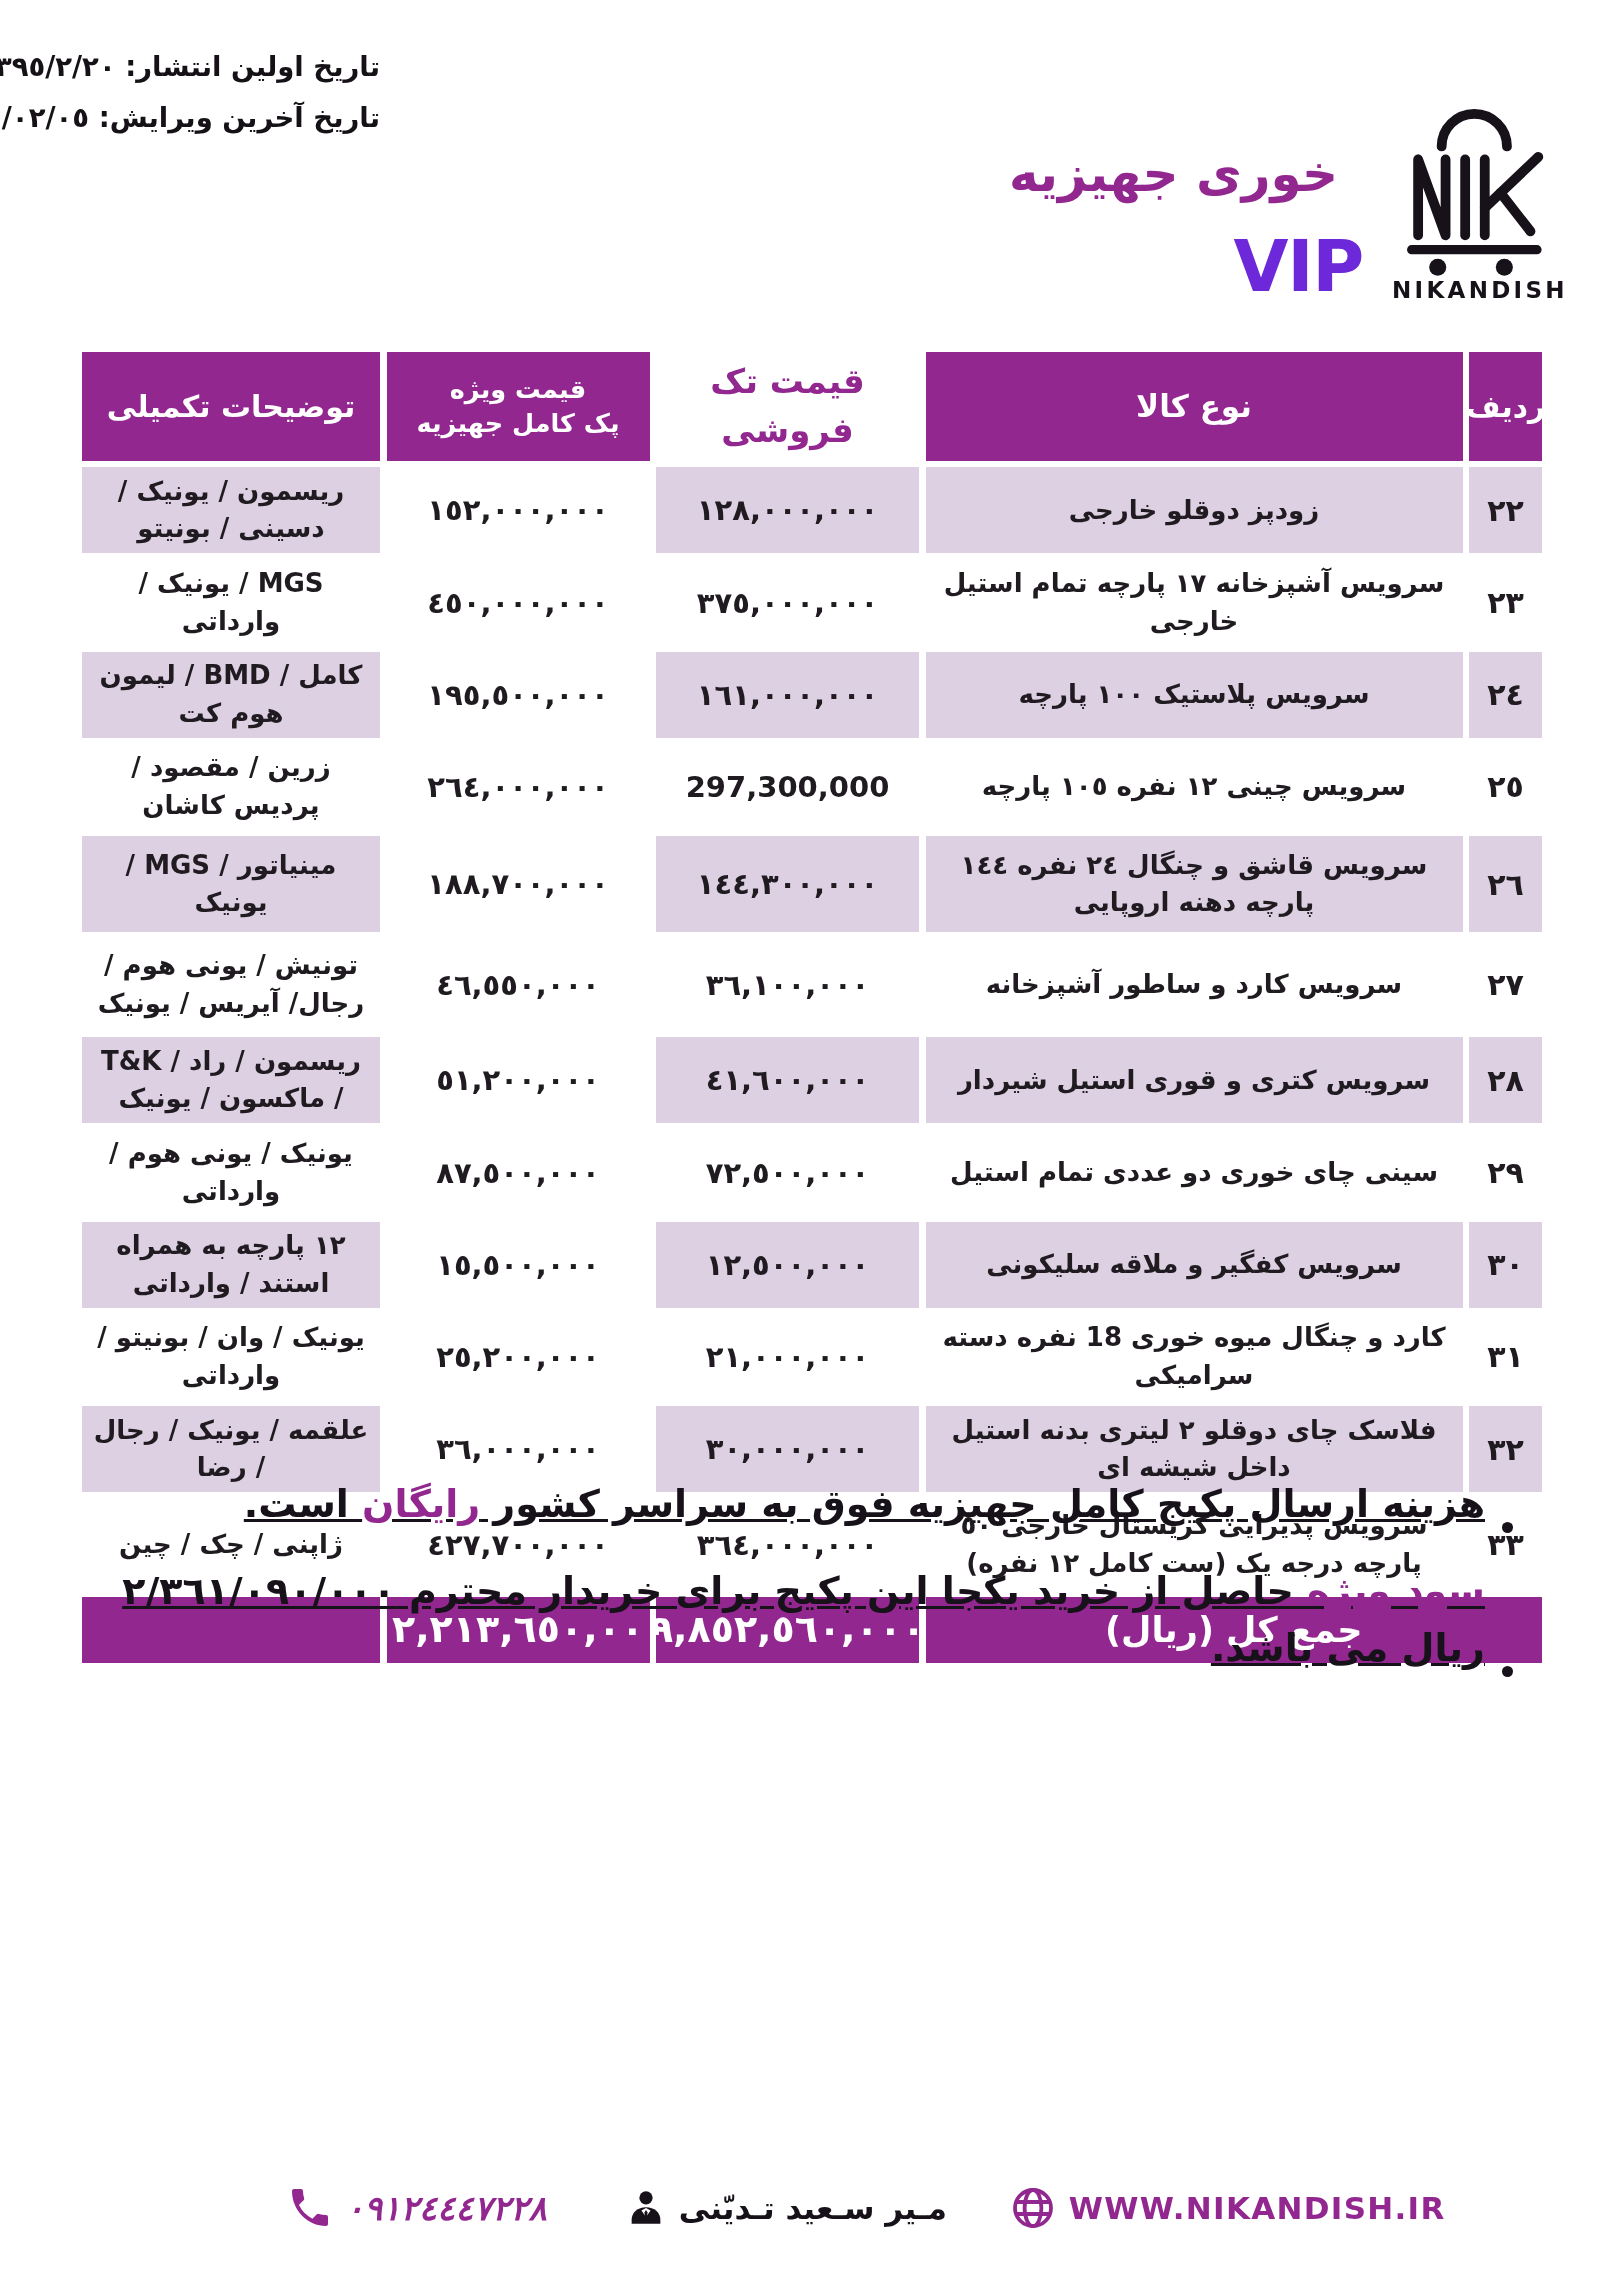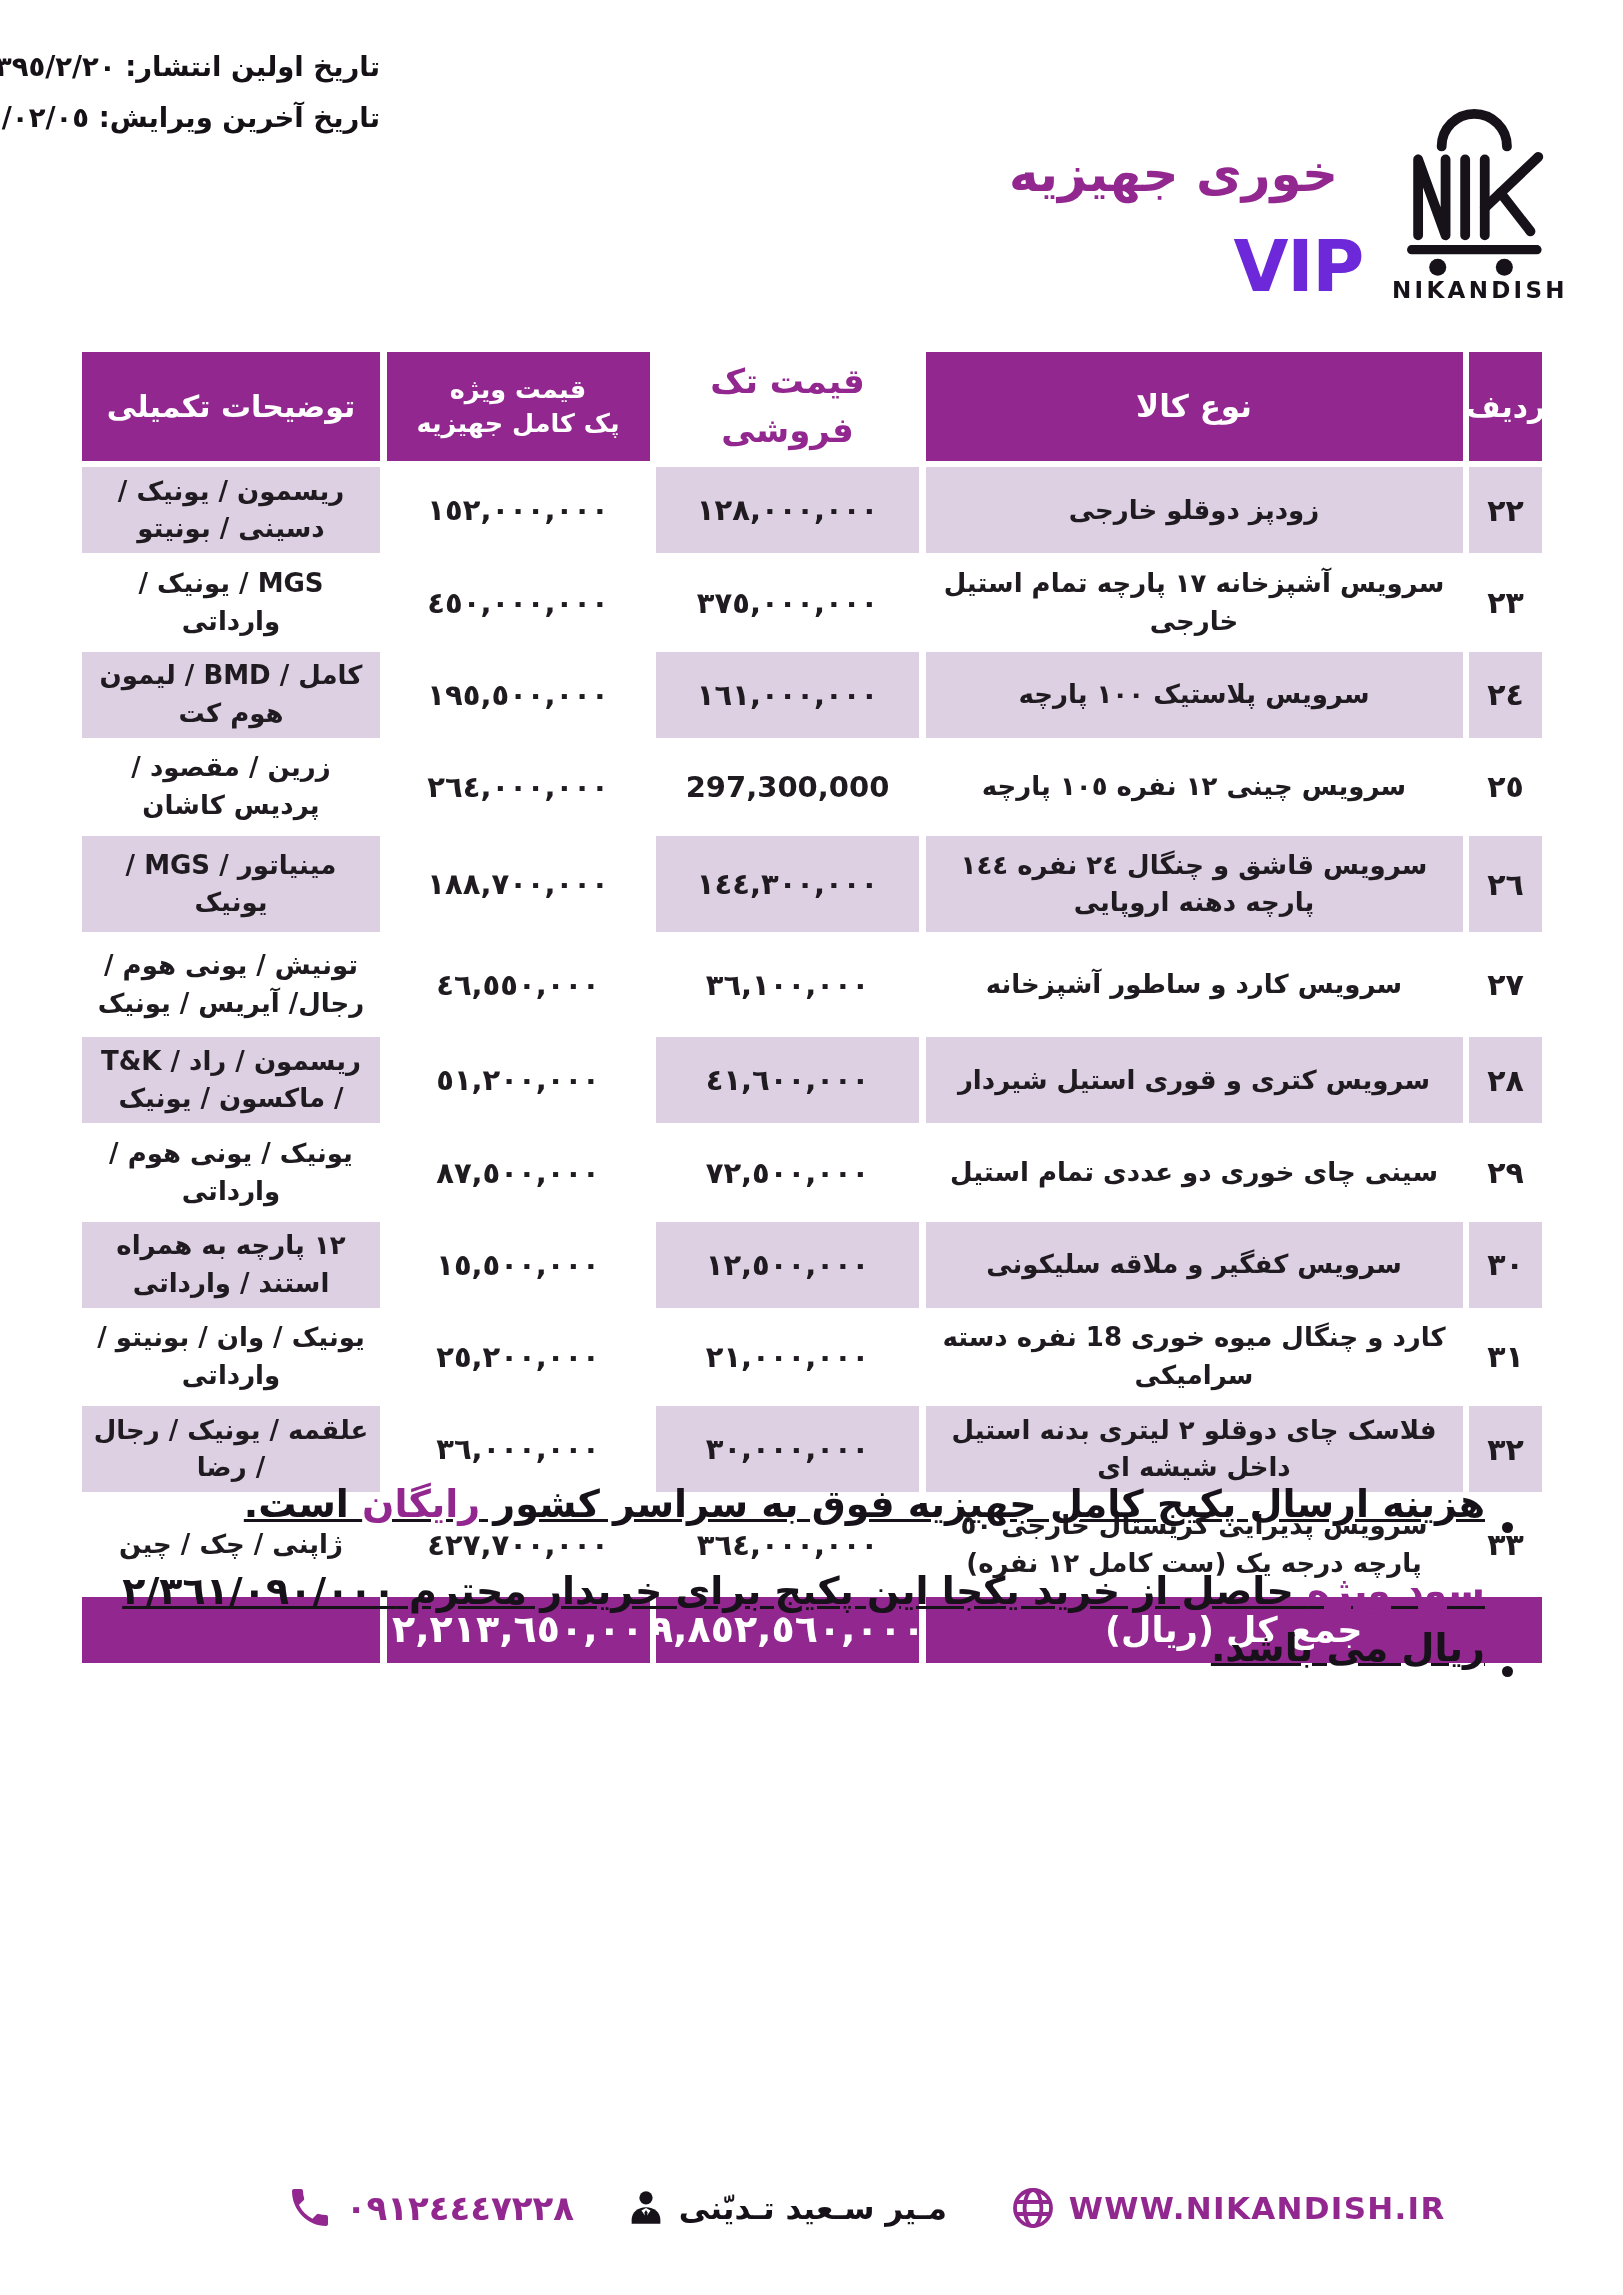--- a/index.html
+++ b/index.html
@@ -33,21 +33,21 @@
   .total-price{font-size:38px;}
 
   
   .remarks{position:absolute;right:110px;top:1476px;width:1400px;direction:rtl;display:flex;flex-direction:column;gap:30px;}
   .remark{display:flex;gap:17px;align-items:flex-end;text-align:right;font-size:38px;font-weight:bold;line-height:1.5;color:#171219;text-decoration:underline;}
   .bullet-dot{width:11px;height:11px;border-radius:50%;background:#171219;flex:0 0 auto;margin-top:17px;}
   .hl{color:#92278F;}
 
   
   .fgroup{position:absolute;top:2184px;display:flex;align-items:center;gap:11.8px;}
-  .f-phone{left:286px;}
+  .f-phone{left:286px;font-style:italic;}
   .f-agent{left:625px;}
   .f-web{left:1009px;}
   .f-phone .txt{font-size:34px;font-weight:bold;color:#92278F;letter-spacing:3.9px;direction:ltr;}
   .f-agent .txt{font-size:31px;font-weight:bold;color:#171219;direction:rtl;}
   .f-web .txt{font-size:31px;font-weight:bold;color:#92278F;letter-spacing:1.3px;}
   .icon{flex:0 0 auto;display:block;}
 </style>
 </head>
 <body>
 

